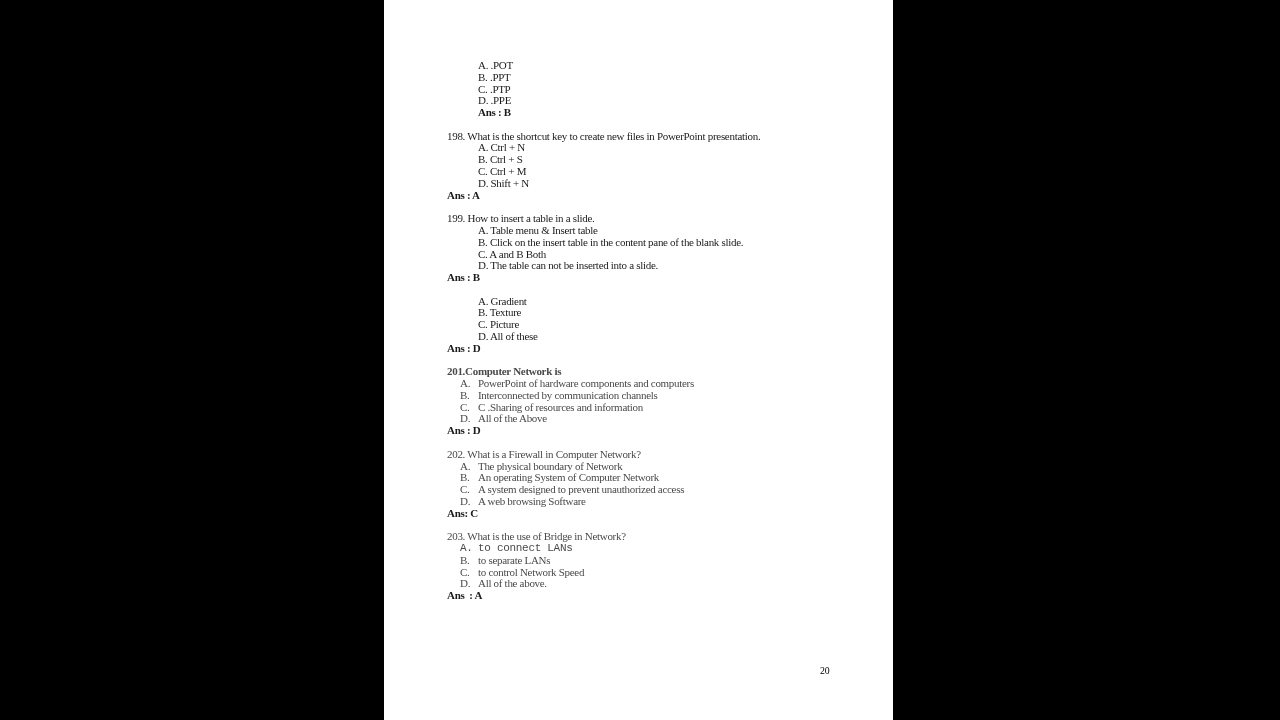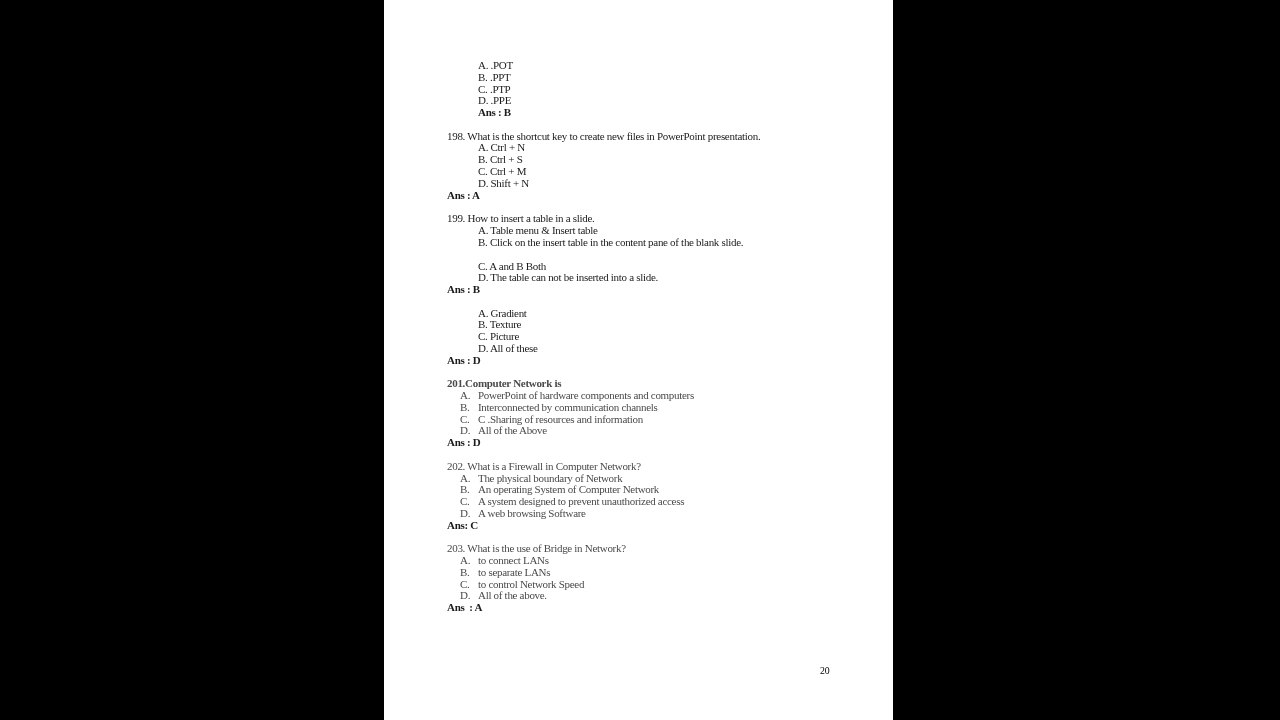--- a/index.html
+++ b/index.html
@@ -69,21 +69,21 @@
           <div class="opt tight" style="color: rgb(28, 28, 28);"><span class="letter">A. </span><span class="opt-text">Ctrl + N</span></div>
           <div class="opt tight" style="color: rgb(28, 28, 28);"><span class="letter">B. </span><span class="opt-text">Ctrl + S</span></div>
           <div class="opt tight" style="color: rgb(28, 28, 28);"><span class="letter">C. </span><span class="opt-text">Ctrl + M</span></div>
           <div class="opt tight" style="color: rgb(28, 28, 28);"><span class="letter">D. </span><span class="opt-text">Shift + N</span></div>
           <div class="answer" style="color: rgb(28, 28, 28);">Ans : A</div>
         </div>
         <div class="question">
           <div class="q-line" style="color: rgb(28, 28, 28);">199. How to insert a table in a slide.</div>
           <div class="opt tight" style="color: rgb(28, 28, 28);"><span class="letter">A. </span><span class="opt-text">Table menu &amp; Insert table</span></div>
           <div class="opt tight" style="color: rgb(28, 28, 28);"><span class="letter">B. </span><span class="opt-text">Click on the insert table in the content pane of the blank slide.</span></div>
-          <div class="opt tight" style="color: rgb(28, 28, 28); margin-top: 12px;"><span class="letter">C. </span><span class="opt-text">A and B Both</span></div>
+          <div class="opt tight" style="color: rgb(28, 28, 28);"><span class="letter">C. </span><span class="opt-text">A and B Both</span></div>
           <div class="opt tight" style="color: rgb(28, 28, 28);"><span class="letter">D. </span><span class="opt-text">The table can not be inserted into a slide.</span></div>
           <div class="answer" style="color: rgb(28, 28, 28);">Ans : B</div>
         </div>
         <div class="question">
           <div class="opt tight" style="color: rgb(28, 28, 28);"><span class="letter">A. </span><span class="opt-text">Gradient</span></div>
           <div class="opt tight" style="color: rgb(28, 28, 28);"><span class="letter">B. </span><span class="opt-text">Texture</span></div>
           <div class="opt tight" style="color: rgb(28, 28, 28);"><span class="letter">C. </span><span class="opt-text">Picture</span></div>
           <div class="opt tight" style="color: rgb(28, 28, 28);"><span class="letter">D. </span><span class="opt-text">All of these</span></div>
           <div class="answer" style="color: rgb(28, 28, 28);">Ans : D</div>
         </div>
@@ -98,21 +98,21 @@
         <div class="question">
           <div class="q-line" style="color: rgb(74, 74, 74);">202. What is a Firewall in Computer Network?</div>
           <div class="opt list" style="color: rgb(74, 74, 74);"><span class="letter">A.</span><span class="opt-text">The physical boundary of Network</span></div>
           <div class="opt list" style="color: rgb(74, 74, 74);"><span class="letter">B.</span><span class="opt-text">An operating System of Computer Network</span></div>
           <div class="opt list" style="color: rgb(74, 74, 74);"><span class="letter">C.</span><span class="opt-text">A system designed to prevent unauthorized access</span></div>
           <div class="opt list" style="color: rgb(74, 74, 74);"><span class="letter">D.</span><span class="opt-text">A web browsing Software</span></div>
           <div class="answer" style="color: rgb(28, 28, 28);">Ans: C</div>
         </div>
         <div class="question">
           <div class="q-line" style="color: rgb(74, 74, 74);">203. What is the use of Bridge in Network?</div>
-          <div class="opt list" style="color: rgb(74, 74, 74);"><span class="letter">A.</span><span class="opt-text">to connect LANs</span></div>
+          <div class="opt list" style="color: rgb(74, 74, 74); font-family: Liberation Mono, monospace;"><span class="letter">A.</span><span class="opt-text">to connect LANs</span></div>
           <div class="opt list" style="color: rgb(74, 74, 74);"><span class="letter">B.</span><span class="opt-text">to separate LANs</span></div>
           <div class="opt list" style="color: rgb(74, 74, 74);"><span class="letter">C.</span><span class="opt-text">to control Network Speed</span></div>
           <div class="opt list" style="color: rgb(74, 74, 74);"><span class="letter">D.</span><span class="opt-text">All of the above.</span></div>
           <div class="answer" style="color: rgb(28, 28, 28);">Ans  : A</div>
         </div>
       </div>
     <div class="page-number">20</div>
   </div>
 </div>
 

